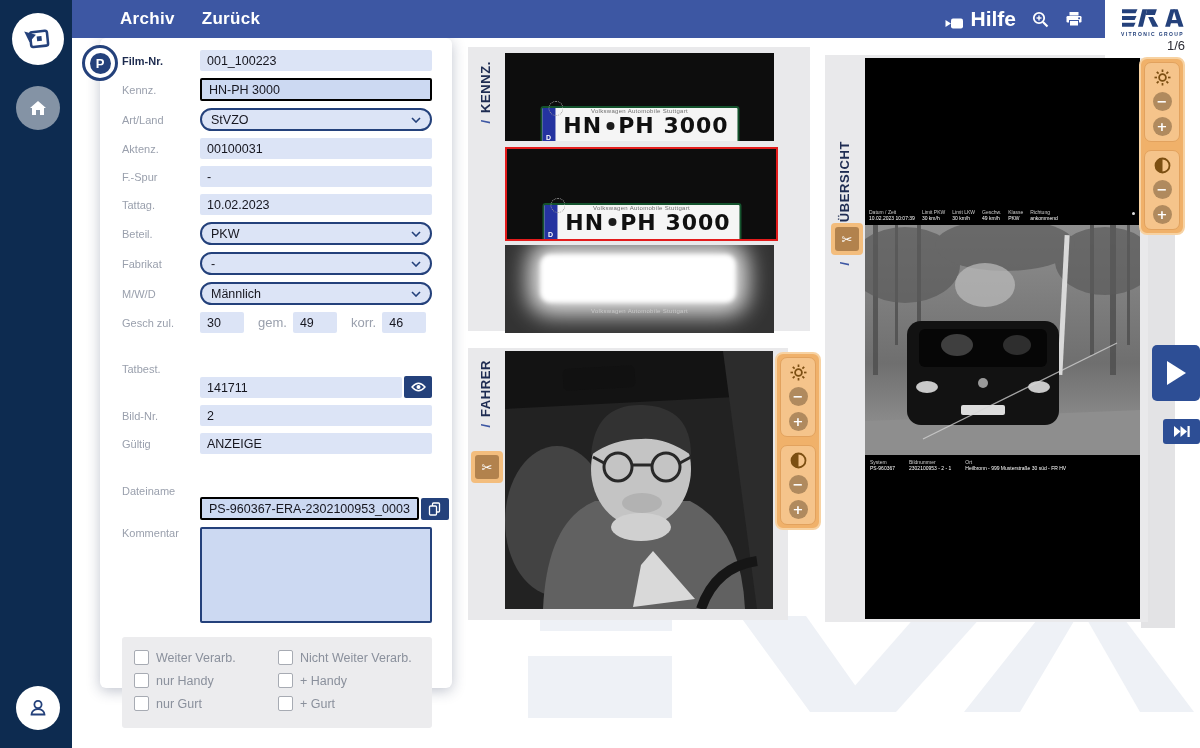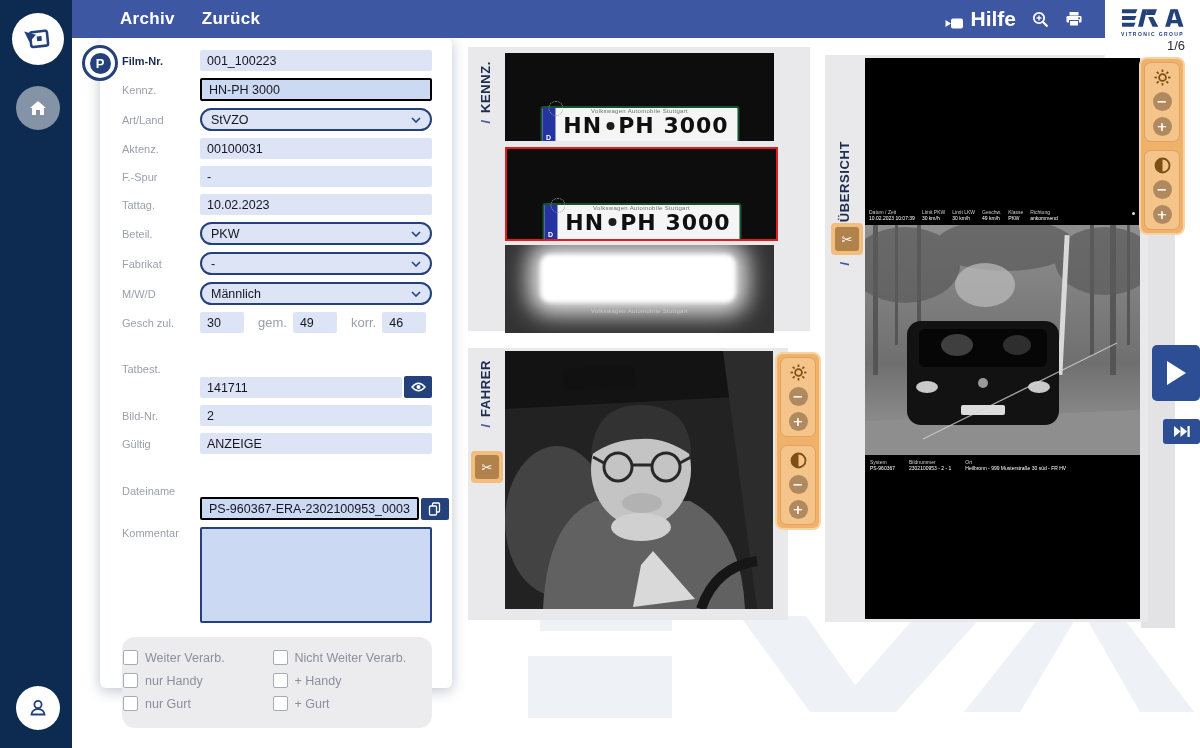--- a/index.html
+++ b/index.html
@@ -48,21 +48,21 @@
     display:flex;align-items:center;padding:0 9px;box-sizing:border-box;font-size:12.5px;color:#16161f;cursor:pointer;}
   .sel svg{margin-left:auto;}
   .speedwrap{flex:1;display:flex;align-items:center;}
   .inp.mini{flex:none;width:44px;}
   .sublbl{font-size:13px;color:#9aa0ad;margin:0 6px 0 14px;}
   .withbtn{flex:1;display:flex;align-items:flex-end;margin-top:36px;}
   .navybtn{flex:none;width:28px;height:22px;background:#24417b;border-radius:2px;margin-left:2px;
     display:flex;align-items:center;justify-content:center;cursor:pointer;}
   .ta{flex:1;height:92px;background:#ccd9f2;border:2px solid #24417b;border-radius:2px;resize:both;}
   .row.top{align-items:flex-start;}
-  .chkpanel{margin-top:14px;background:#ececee;border-radius:13px;padding:13px 10px 9px 1px;}
+  .chkpanel{margin-top:14px;background:#ececee;border-radius:3px;padding:13px 10px 9px 12px;}
   .chkrow{display:flex;margin-bottom:8px;}
   .chkitem{display:flex;align-items:center;gap:7px;width:50%;cursor:pointer;}
   .box{width:13px;height:13px;background:#fff;border:1.5px solid #a7abb3;border-radius:2px;flex:none;}
   .chklbl{font-size:12.5px;color:#8a909c;white-space:nowrap;}
 
   
   .panel{position:absolute;background:#e9e9eb;z-index:1;}
   .vlab{position:absolute;writing-mode:vertical-rl;transform:rotate(180deg);font-size:13px;font-weight:700;
     color:#1e2c52;letter-spacing:.6px;white-space:nowrap;}
   .vlab .slash{color:#3d57a3;margin-bottom:2px;}

